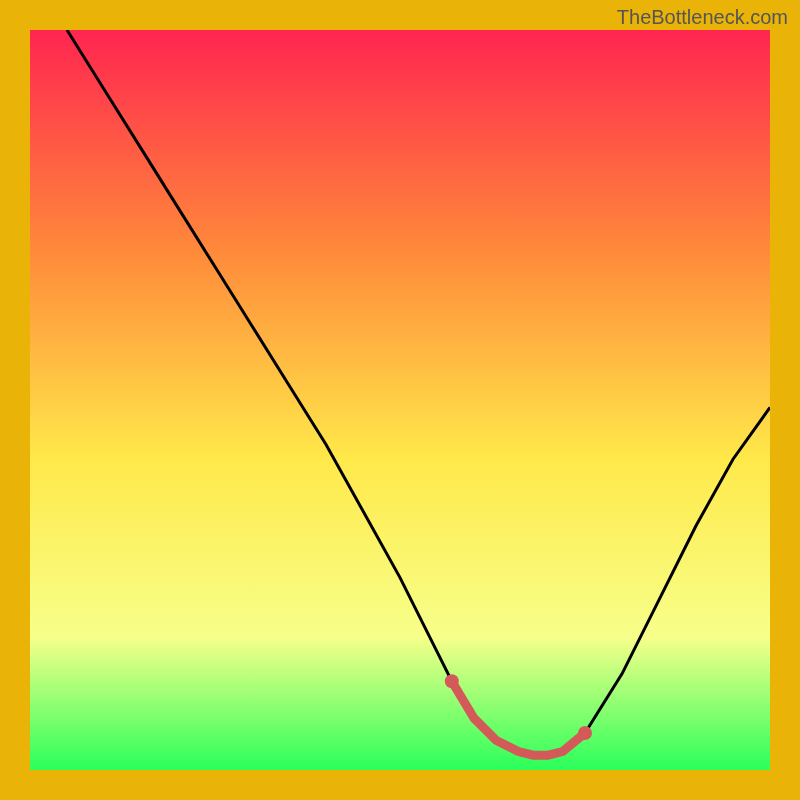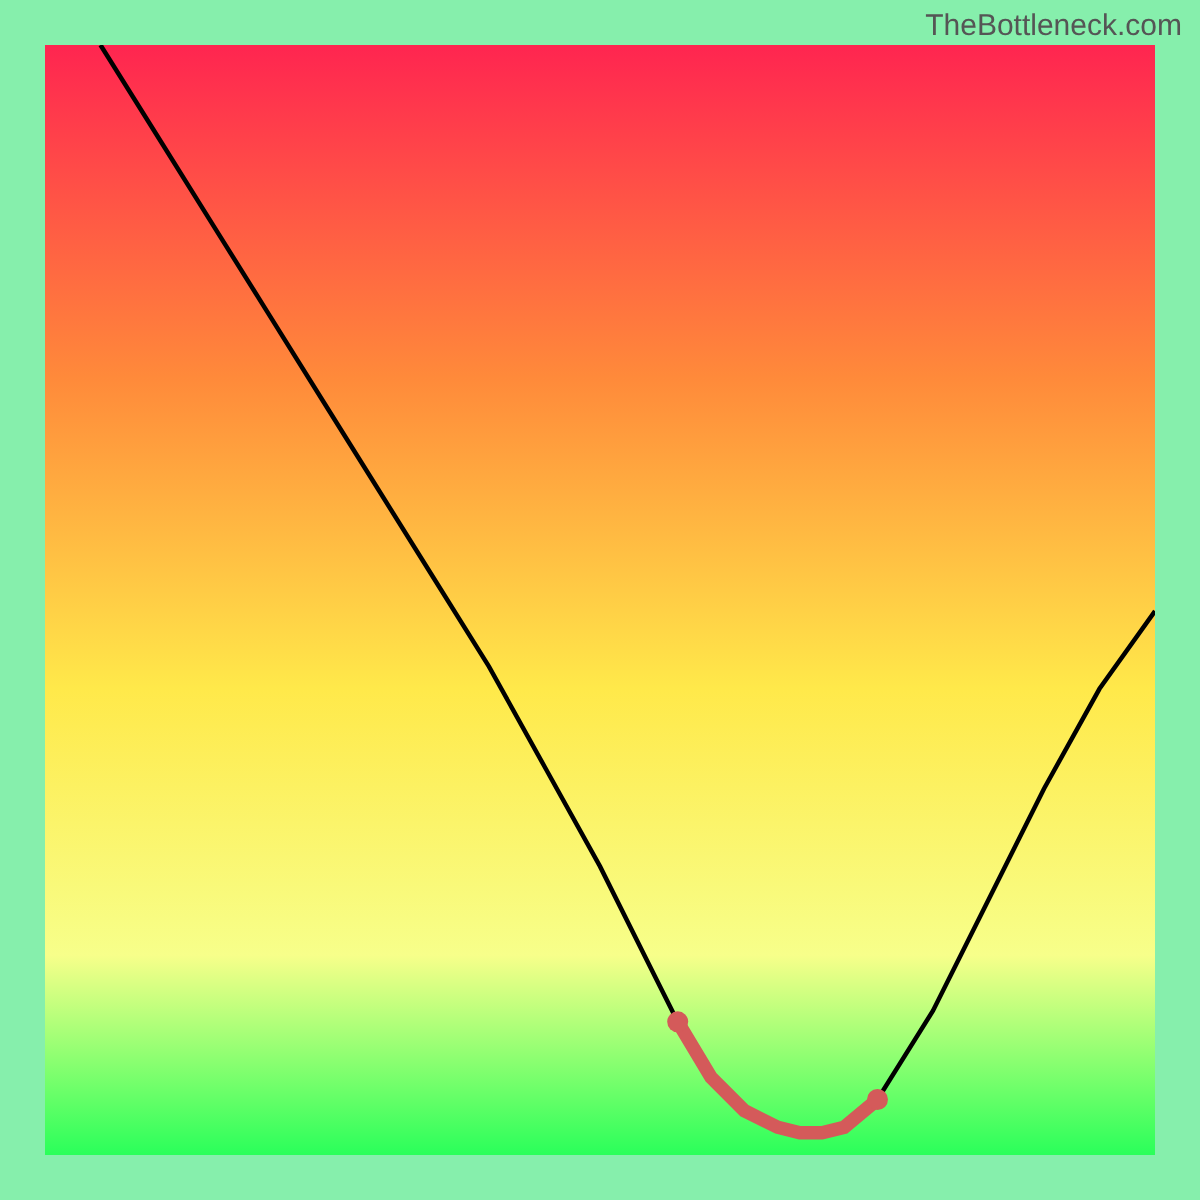--- a/index.html
+++ b/index.html
@@ -8,21 +8,21 @@
     background: #000;
     width: 800px;
     height: 800px;
     overflow: hidden;
     font-family: Arial, sans-serif;
   }
   .container {
     position: relative;
     width: 800px;
     height: 800px;
-    background: #86efac;
+    background: #eab308;
   }
   .watermark {
     position: absolute;
     top: 6px;
     right: 12px;
     color: #555;
     font-size: 20px;
     font-weight: 500;
     z-index: 10;
   }

